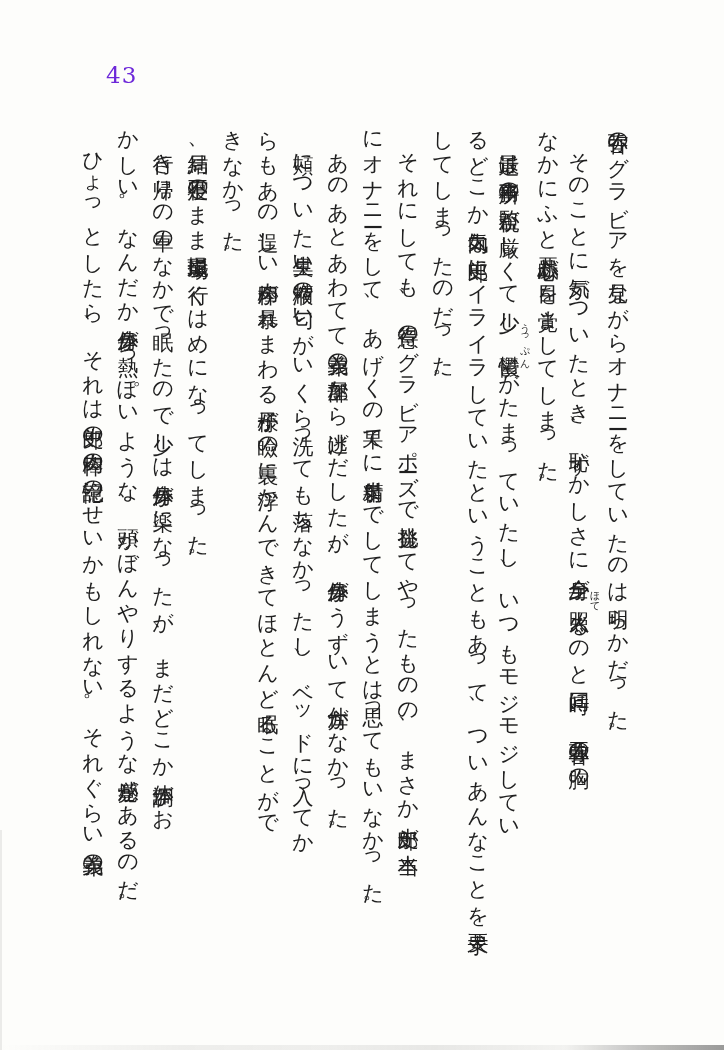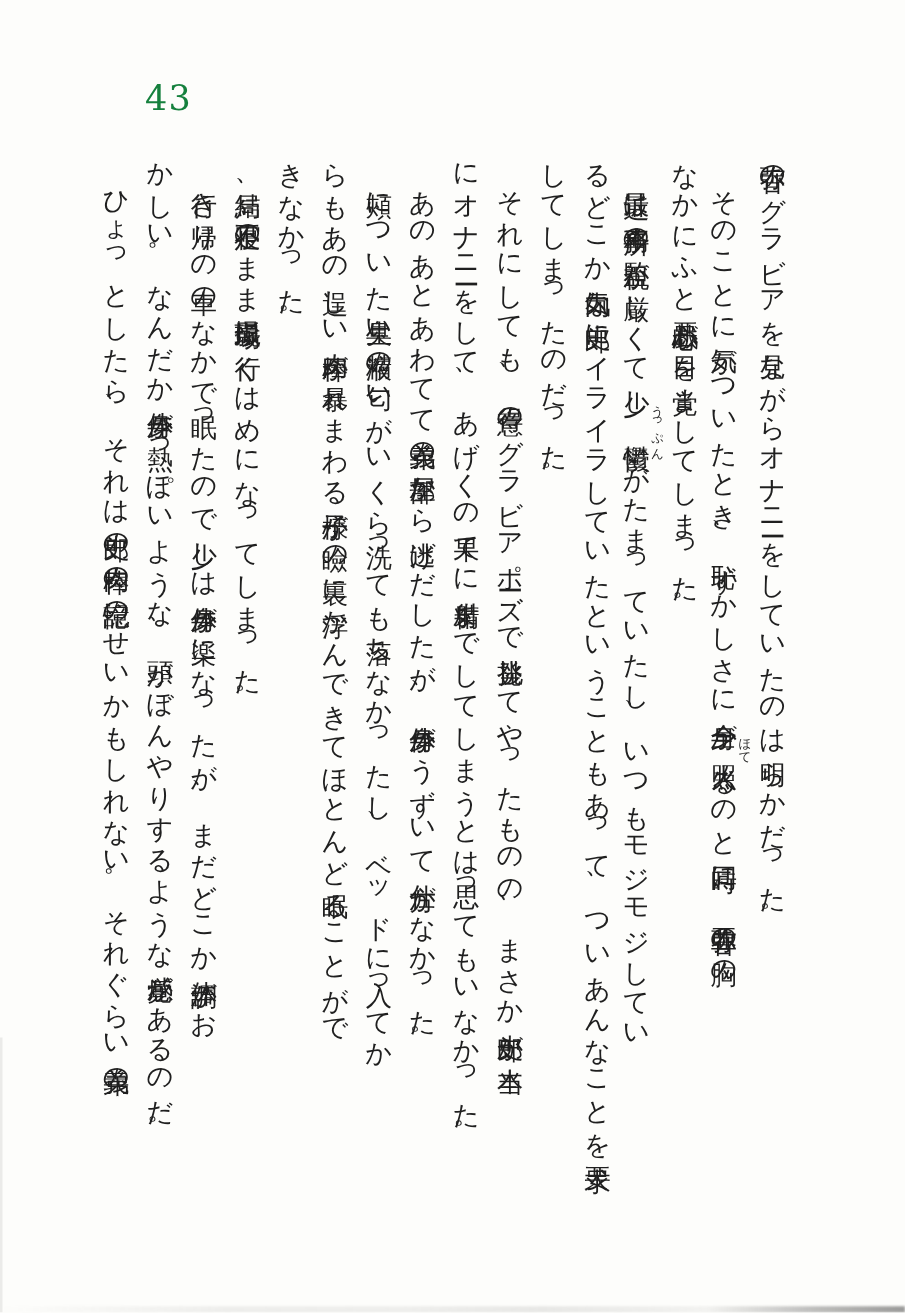--- a/index.html
+++ b/index.html
@@ -15,24 +15,24 @@
     color: var(--text-color);
     font-family: "DejaVu Serif", "Liberation Serif", serif;
   }
   .page {
     position: absolute;
     inset: 0;
   }
   .page-number {
     position: absolute;
     top: 62px;
-    left: 116px;
-    font-size: 28px;
+    left: 106px;
+    font-size: 23px;
     letter-spacing: 1px;
-    color: #15803d;
+    color: #6d28d9;
   }
   
   .text-block {
     position: absolute;
     top: 116px;
     right: 89px;
     height: 848px;
     writing-mode: vertical-rl;
   }
   .text-line {

